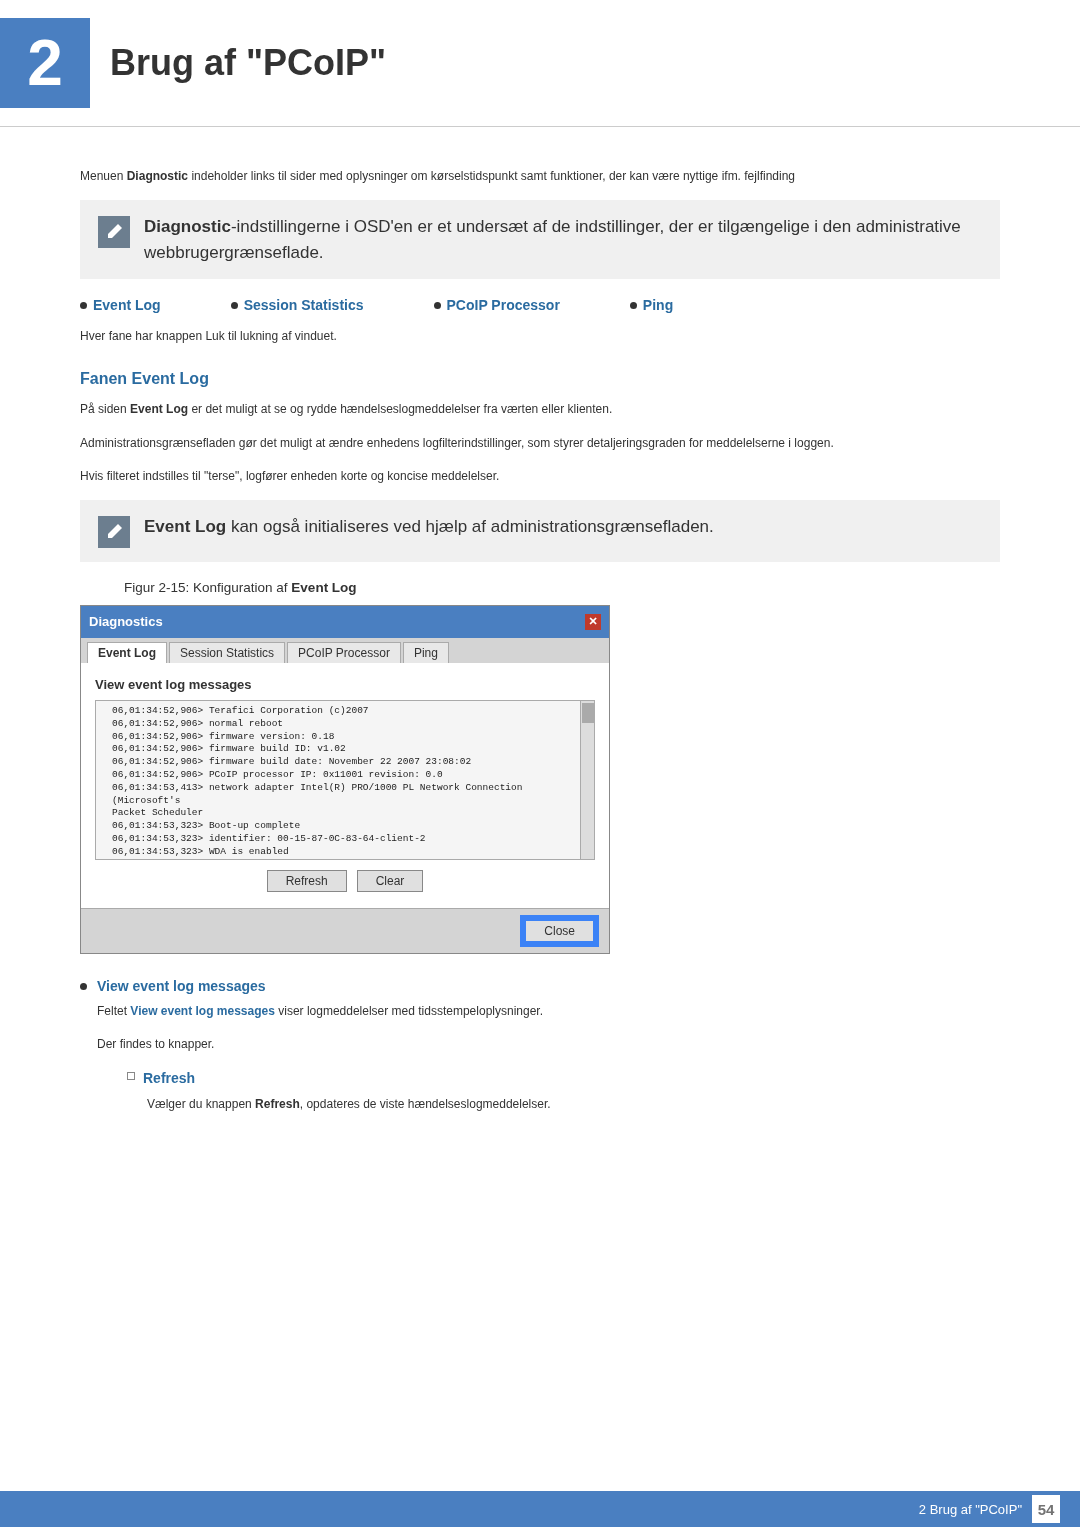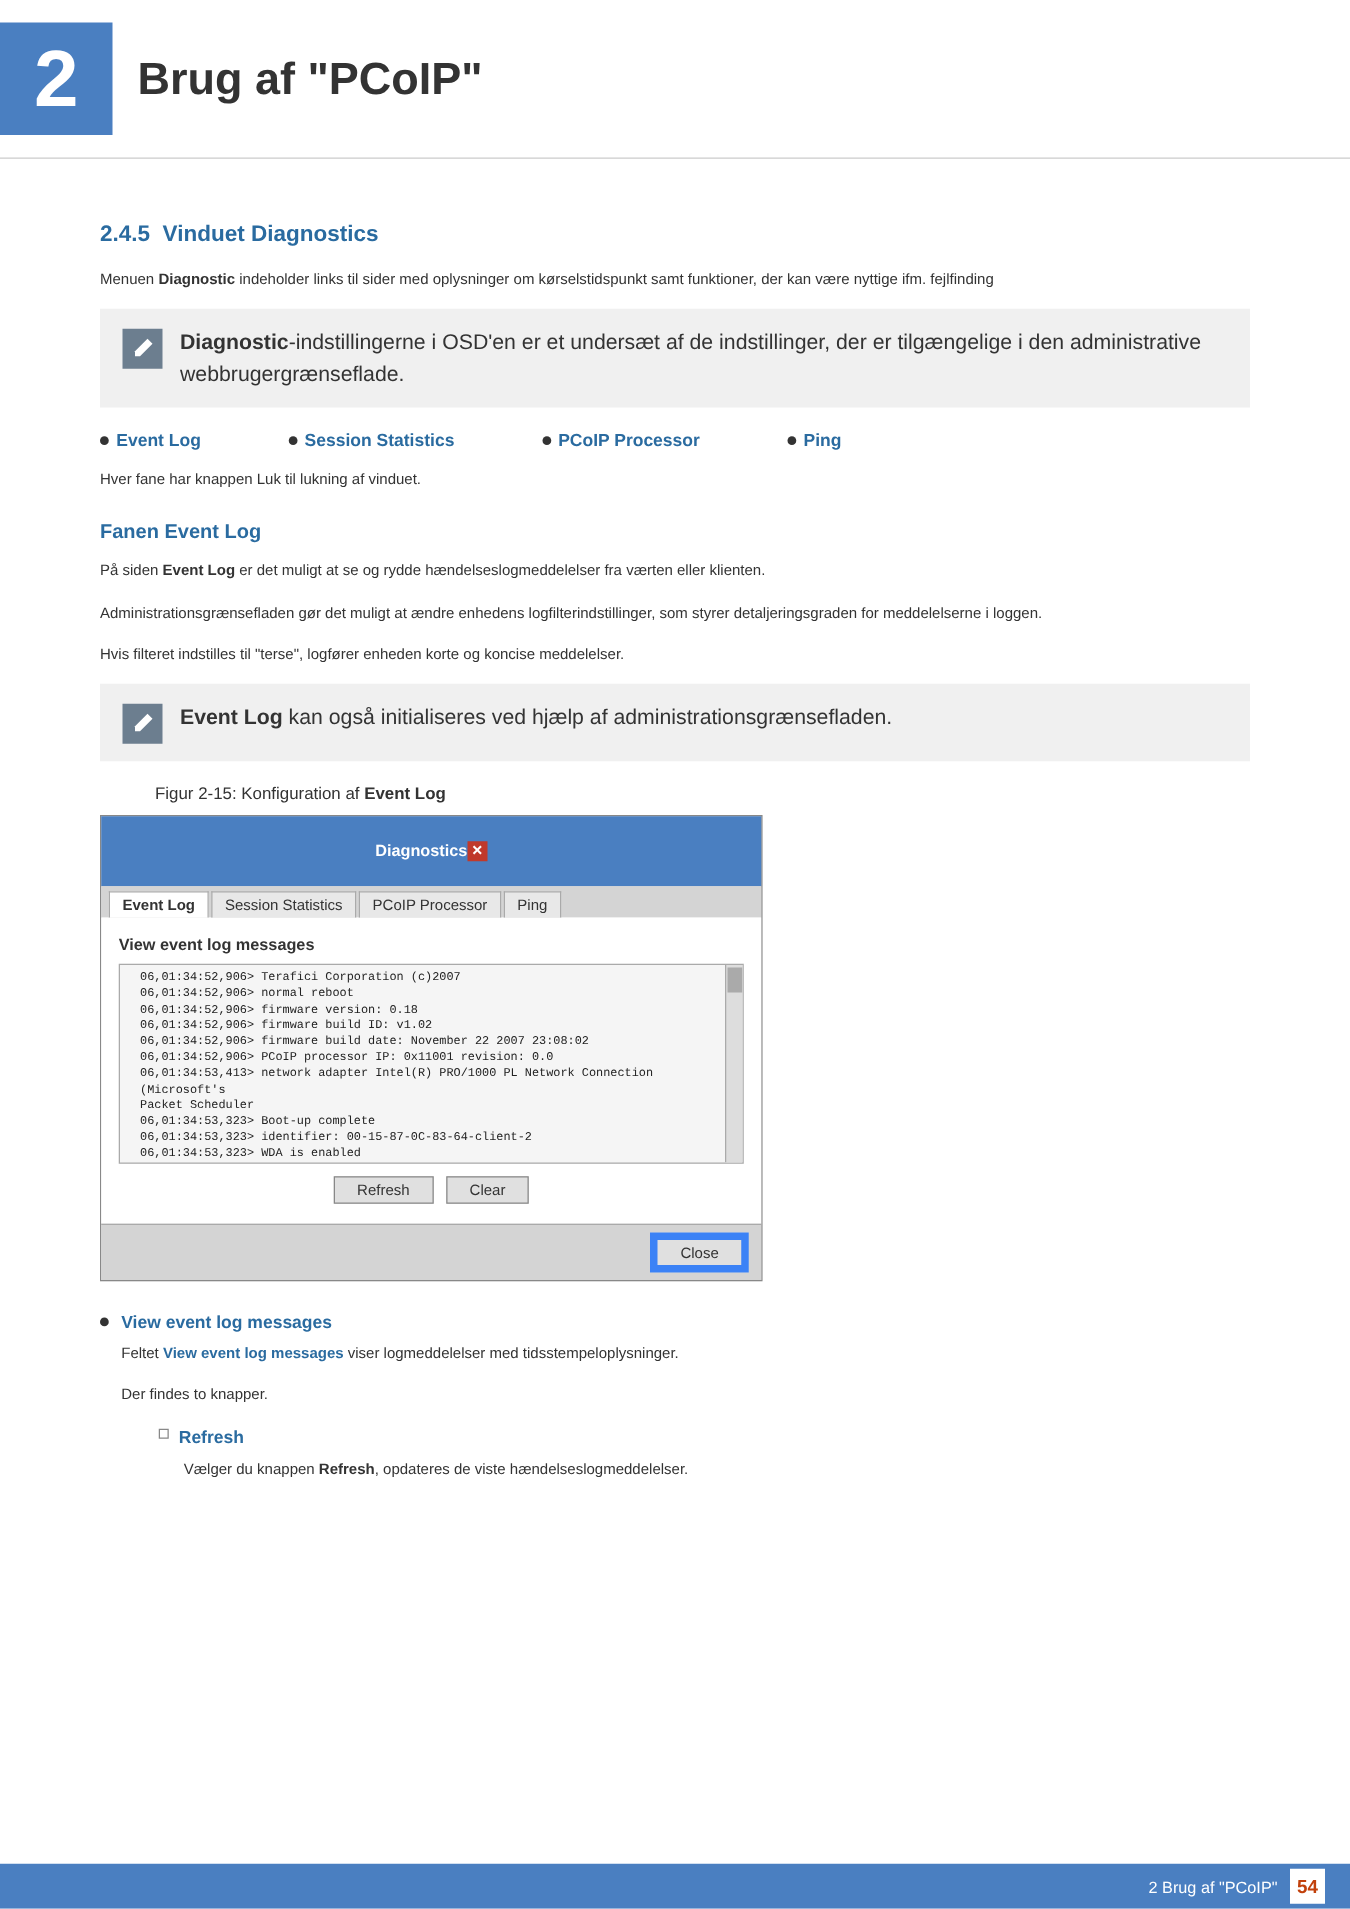--- a/index.html
+++ b/index.html
@@ -158,24 +158,24 @@
       background: #e8e8e8;
       width: 530px;
       margin-bottom: 24px;
       font-family: Arial, sans-serif;
     }
     .diag-titlebar {
       background: #4a7fc1;
       color: #fff;
       font-size: 13px;
       font-weight: bold;
-      padding: 20px 8px;
-      display: flex;
-      align-items: center;
-      justify-content: center;
+      padding: 8px 8px;
+      display: flex;
+      align-items: center;
+      justify-content: space-between;
     }
     .diag-close-btn {
       background: #c0392b;
       color: #fff;
       border: none;
       width: 16px;
       height: 16px;
       font-size: 11px;
       cursor: pointer;
       display: flex;
@@ -307,21 +307,21 @@
       align-items: center;
       justify-content: flex-end;
       padding: 0 20px;
     }
     .footer-text {
       color: #fff;
       font-size: 13px;
     }
     .footer-page-num {
       background: #fff;
-      color: #c2410c;
+      color: #737373;
       font-weight: bold;
       font-size: 15px;
       width: 28px;
       height: 28px;
       display: flex;
       align-items: center;
       justify-content: center;
       margin-left: 10px;
     }
   </style>
@@ -330,23 +330,20 @@
 
 <div class="page-header">
   <div class="chapter-number-block">
     <span class="chapter-number">2</span>
   </div>
   <span class="chapter-title">Brug af "PCoIP"</span>
 </div>
 
 <div class="content">
 
-  <div class="section-heading">
-    <span>2.4.5</span>&nbsp;&nbsp;<span>Vinduet Diagnostics</span>
-  </div>
 
   <p class="body-text">
     Menuen <b>Diagnostic</b> indeholder links til sider med oplysninger om kørselstidspunkt samt funktioner, der kan være nyttige ifm. fejlfinding
   </p>
 
   <div class="note-box">
     <div class="note-icon">
       <svg viewBox="0 0 20 20" fill="white">
         <path d="M14 2l4 4-10 10H4v-4L14 2z"></path>
       </svg>

